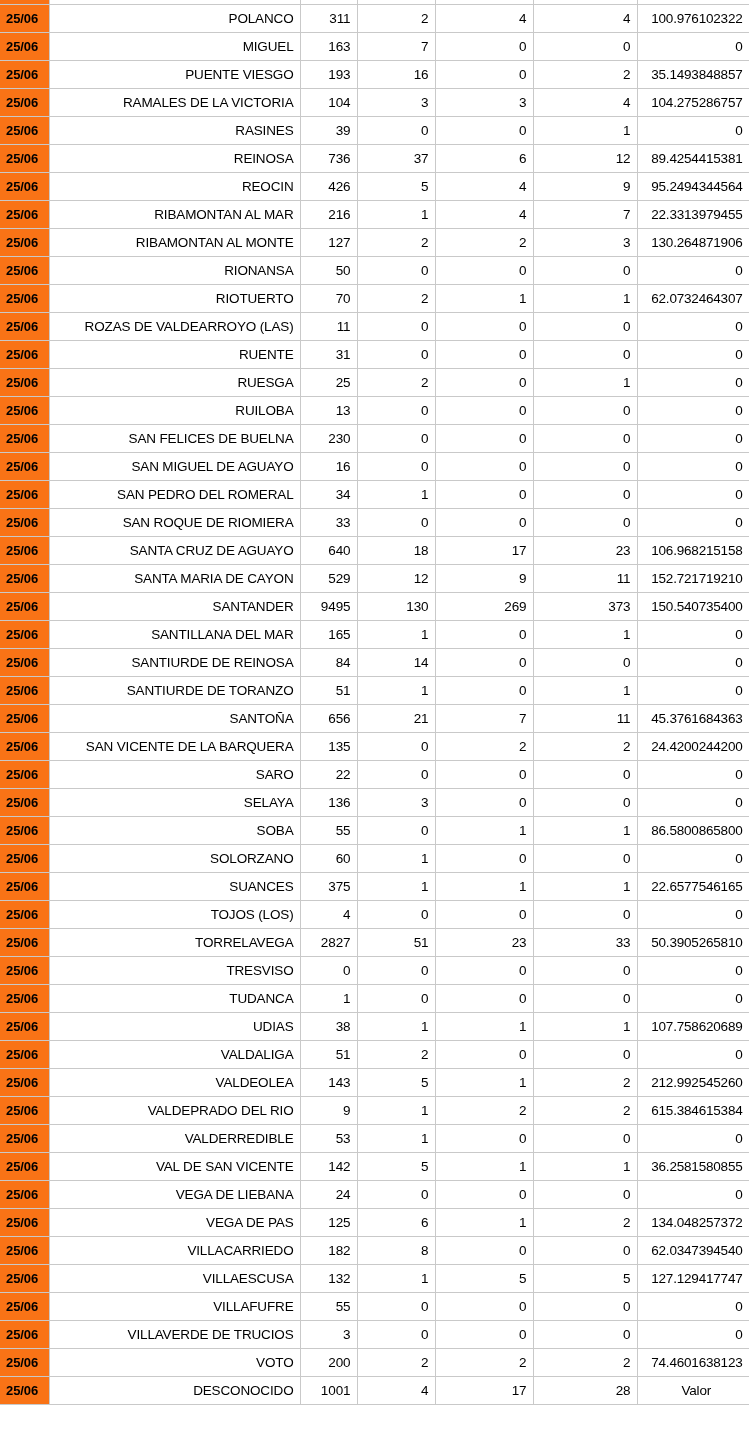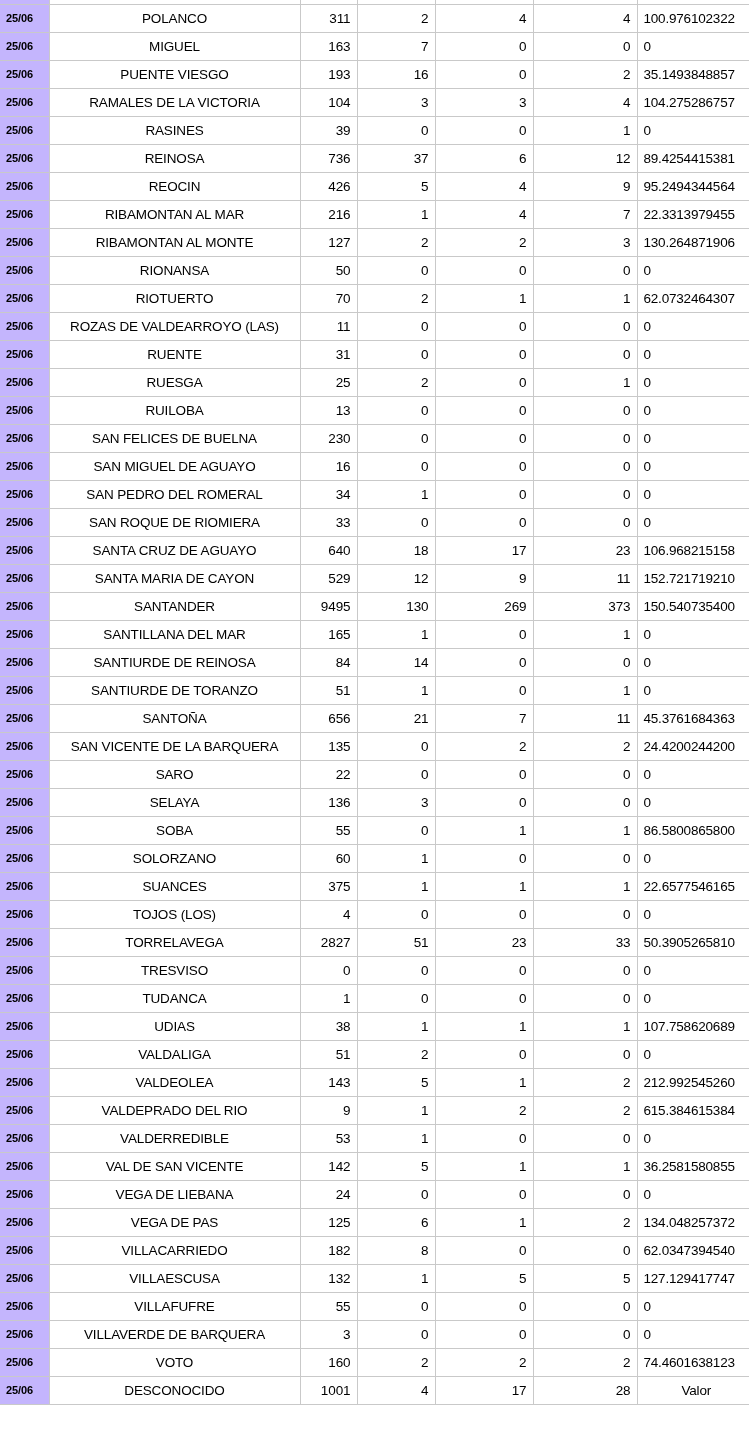--- a/index.html
+++ b/index.html
@@ -57,43 +57,43 @@
   
   col.c-date  { width: 49px; }
   col.c-name  { width: 251px; }
   col.c-v1    { width: 57px; }
   col.c-v2    { width: 78px; }
   col.c-v3    { width: 98px; }
   col.c-v4    { width: 104px; }
   col.c-v5    { width: 112px; }
 
   td.cell-date {
-    background: #c4b5fd;
+    background: #f97316;
     font-weight: bold;
-    font-size: 11px;
+    font-size: 13px;
     text-align: left;
     letter-spacing: -0.1px;
     border-right: 2px solid #8a8a8a;
     padding: 0 2px 0 5px;
   }
 
   td.cell-name {
-    text-align: center;
+    text-align: right;
     padding-left: 7px;
     letter-spacing: -0.15px;
   }
 
   td.cell-num {
     text-align: right;
     padding-right: 8px;
     letter-spacing: -0.1px;
   }
 
   td.cell-last {
-    text-align: left;
+    text-align: right;
     padding-right: 0px;
     padding-left: 7px;
     border-right: none;
     letter-spacing: -0.2px;
   }
   td.cell-last.is-text {
     text-align: left;
     padding-left: 44px;
   }
 
@@ -545,31 +545,31 @@
             <td class="cell-date">25/06</td>
             <td class="cell-name">VILLAFUFRE</td>
             <td class="cell-num">55</td>
             <td class="cell-num">0</td>
             <td class="cell-num">0</td>
             <td class="cell-num">0</td>
             <td class="cell-last">0</td>
           </tr>
           <tr class="row">
             <td class="cell-date">25/06</td>
-            <td class="cell-name">VILLAVERDE DE BARQUERA</td>
+            <td class="cell-name">VILLAVERDE DE TRUCIOS</td>
             <td class="cell-num">3</td>
             <td class="cell-num">0</td>
             <td class="cell-num">0</td>
             <td class="cell-num">0</td>
             <td class="cell-last">0</td>
           </tr>
           <tr class="row">
             <td class="cell-date">25/06</td>
             <td class="cell-name">VOTO</td>
-            <td class="cell-num">160</td>
+            <td class="cell-num">200</td>
             <td class="cell-num">2</td>
             <td class="cell-num">2</td>
             <td class="cell-num">2</td>
             <td class="cell-last">74.4601638123</td>
           </tr>
           <tr class="row">
             <td class="cell-date">25/06</td>
             <td class="cell-name">DESCONOCIDO</td>
             <td class="cell-num">1001</td>
             <td class="cell-num">4</td>

